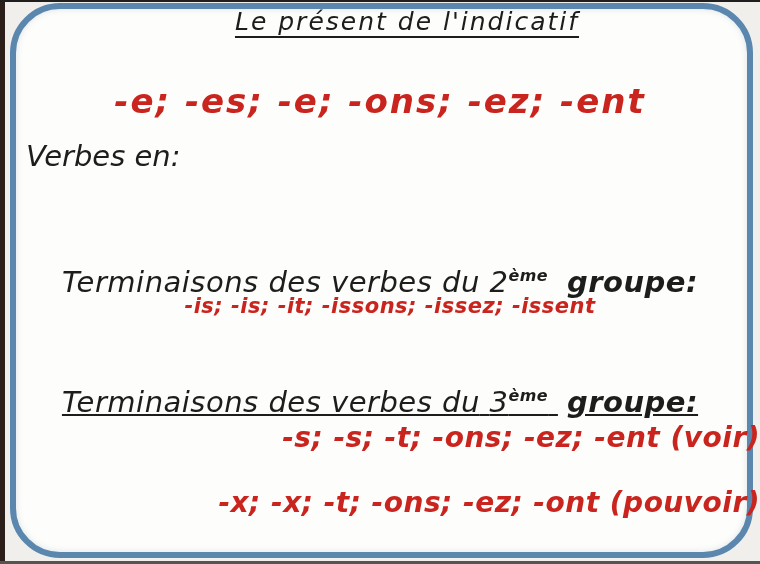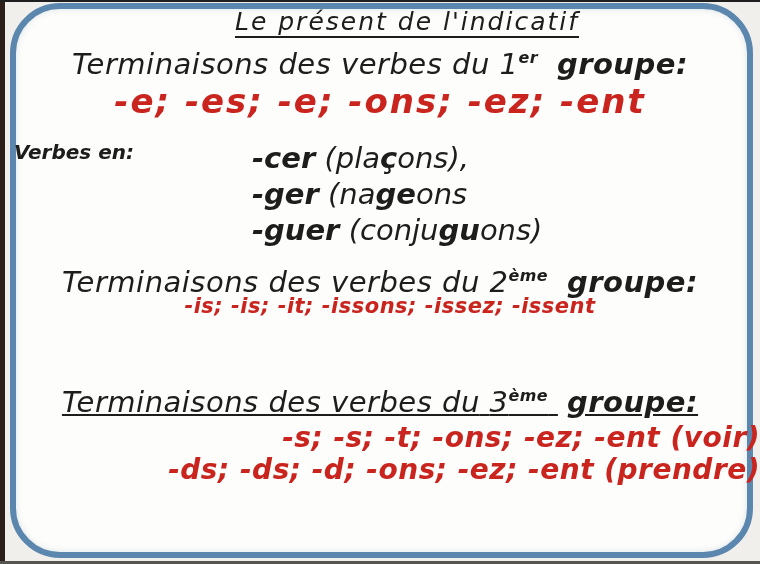--- a/index.html
+++ b/index.html
@@ -59,23 +59,23 @@
   .red-xl { top: 84px; font-size: 34px; letter-spacing: 2px; }
   .red-lg { top: 296px; font-size: 21px; letter-spacing: 0.5px; padding-left: 10px; }
   .red-md { font-size: 28px; letter-spacing: 0.5px; text-align: right; }
   .h-g1 { top: 50px; }
   .h-g2 { top: 268px; }
   .h-g3 { top: 388px; text-decoration: underline; }
   .r3a { top: 424px; }
   .r3b { top: 456px; }
   .r3c { top: 489px; }
   .verbes-label {
-    position: absolute; left: 14px; top: 142px;
-    font-size: 20px; font-style: italic; color: var(--ink);
-    line-height: 1; white-space: nowrap; font-weight: bold;
+    position: absolute; left: 26px; top: 142px;
+    font-size: 29px; font-style: italic; color: var(--ink);
+    line-height: 1; white-space: nowrap;
   }
   .verbes-list {
     position: absolute; left: 252px; top: 140px;
     margin: 0; padding: 0; list-style: none;
     font-size: 29px; font-style: italic; color: var(--ink);
     line-height: 36px; white-space: nowrap;
   }
   .verbes-list .ending { font-weight: bold; }
   .verbes-list .ex-bold { font-weight: bold; }
 </style>
@@ -83,45 +83,35 @@
 <body>
 
 <div class="canvas" id="canvas" style="--red: #c9241e; --blue: #5b86ad; --ink: #1d1d1b;">
   <div class="edge-left"></div>
   <div class="edge-top"></div>
   <div class="edge-bottom"></div>
   <div class="frame"></div>
 
   <div class="line title">Le présent de l'indicatif</div>
 
-  <div class="line heading h-g1">
-    <span>Terminaisons des verbes du</span>
-    <span>1</span><span class="ord-sup">er</span>
-    <span class="heading-word">groupe:</span>
-  </div>
 
   <div class="line red red-xl">-e; -es; -e; -ons; -ez; -ent</div>
 
   <div class="verbes-label">Verbes en:</div>
 
-  <ul class="verbes-list">
-    <li><span class="ending">-cer</span><span> (pla</span><span class="ex-bold">ç</span><span>ons),</span></li>
-    <li><span class="ending">-ger</span><span> (na</span><span class="ex-bold">ge</span><span>ons</span></li>
-    <li><span class="ending">-guer</span><span> (conju</span><span class="ex-bold">gu</span><span>ons)</span></li>
-  </ul>
 
   <div class="line heading h-g2">
     <span>Terminaisons des verbes du</span>
     <span>2</span><span class="ord-sup">ème</span>
     <span class="heading-word">groupe:</span>
   </div>
 
   <div class="line red red-lg">-is; -is; -it; -issons; -issez; -issent</div>
 
   <div class="line heading h-g3">
     <span>Terminaisons des verbes du</span>
     <span>3</span><span class="ord-sup">ème</span>
     <span class="heading-word">groupe:</span>
   </div>
 
   <div class="line red red-md r3a">-s; -s; -t; -ons; -ez; -ent (voir)</div>
-  <div class="line red red-md r3b">-ds; -ds; -d; -ons; -ez; -ent (prendre)</div>
+  <div class="line red red-md r3c">-x; -x; -t; -ons; -ez; -ont (pouvoir)</div>
 </div>
 
 </body></html>

